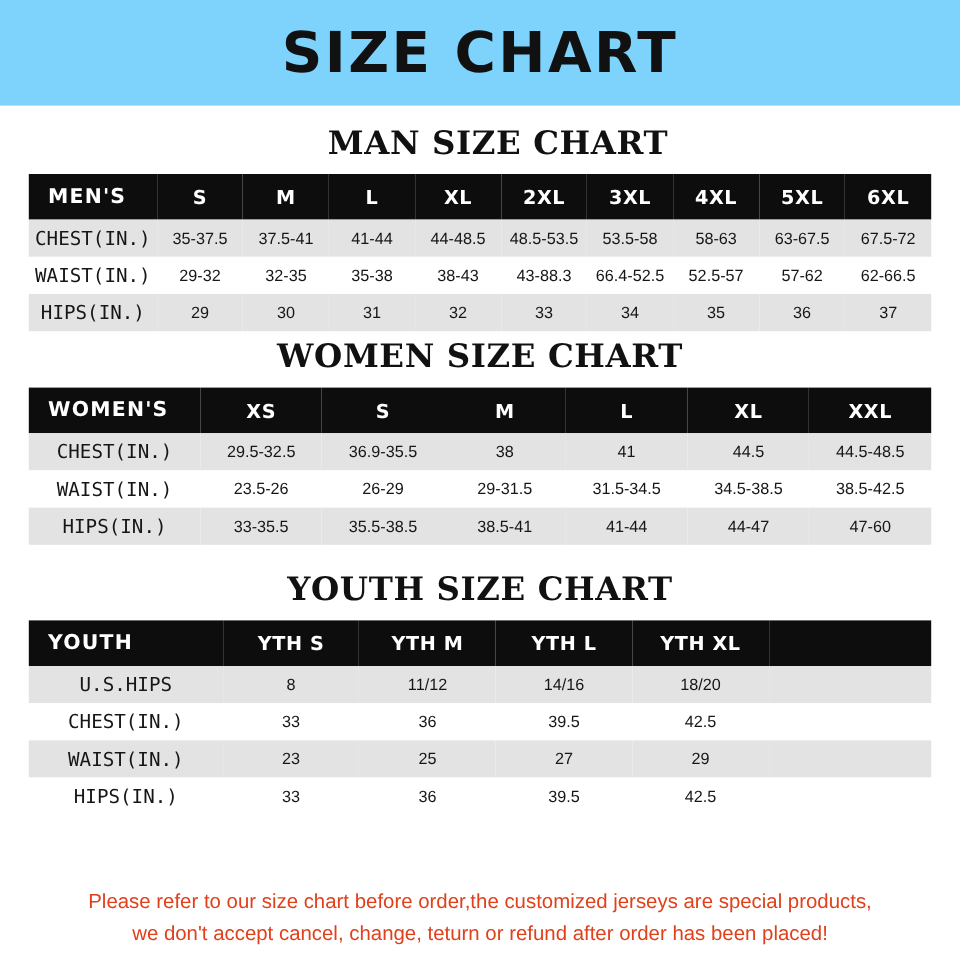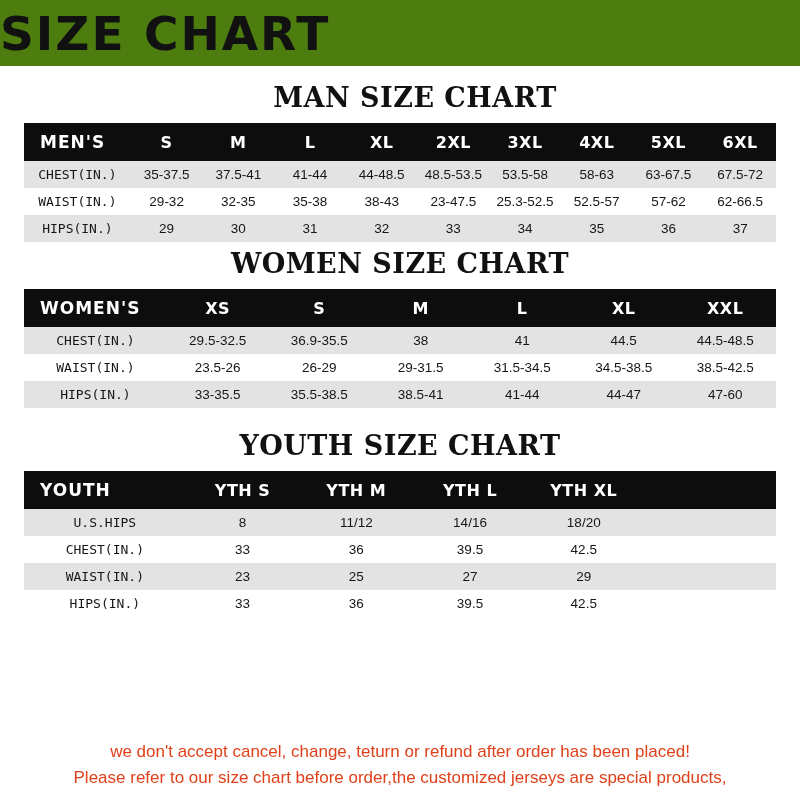--- a/index.html
+++ b/index.html
@@ -15,24 +15,25 @@
   }
   .page {
     position: relative;
     width: 800px;
     height: 800px;
     box-sizing: border-box;
     background: #ffffff;
   }
   
   .banner {
-    height: 66px;
-    background: #4d7c0f;
+    height: 88px;
+    background: #7dd3fc;
     display: flex;
     align-items: center;
+    justify-content: center;
   }
   .banner-title {
     font-family: "DejaVu Sans", sans-serif;
     font-weight: bold;
     font-size: 47px;
     letter-spacing: 2px;
     color: #111111;
     line-height: 1;
   }
   
@@ -76,21 +77,21 @@
   table.size tbody td {
     font-family: "Liberation Sans", sans-serif;
     font-size: 13.5px;
     color: #161616;
     text-align: center;
     padding: 6px 2px;
     white-space: nowrap;
   }
   table.size tbody td.firstcol {
     font-family: "DejaVu Sans Mono", monospace;
-    font-size: 13px;
+    font-size: 16px;
     text-align: center;
     letter-spacing: 0px;
     margin-top: 20px;
   }
   table.size tbody tr.light td { background: #e3e3e3; }
   table.size tbody tr.white td { background: #ffffff; }
 
   
   .men col.c0 { width: 14.2%; }
   .women col.c0 { width: 19%; }
@@ -163,22 +164,22 @@
           <td>58-63</td>
           <td>63-67.5</td>
           <td>67.5-72</td>
         </tr>
         <tr class="white">
           <td class="firstcol">WAIST(IN.)</td>
           <td>29-32</td>
           <td>32-35</td>
           <td>35-38</td>
           <td>38-43</td>
-          <td>23-47.5</td>
-          <td>25.3-52.5</td>
+          <td>43-88.3</td>
+          <td>66.4-52.5</td>
           <td>52.5-57</td>
           <td>57-62</td>
           <td>62-66.5</td>
         </tr>
         <tr class="light">
           <td class="firstcol">HIPS(IN.)</td>
           <td>29</td>
           <td>30</td>
           <td>31</td>
           <td>32</td>
@@ -299,17 +300,17 @@
           <td>36</td>
           <td>39.5</td>
           <td>42.5</td>
           <td></td>
         </tr>
       </tbody>
     </table>
   </div>
 
   <div class="note">
+    <div>Please refer to our size chart before order,the customized jerseys are special products,</div>
     <div>we don't accept cancel, change, teturn or refund after order has been placed!</div>
-    <div>Please refer to our size chart before order,the customized jerseys are special products,</div>
   </div>
 
 </div>
 
 </body></html>

